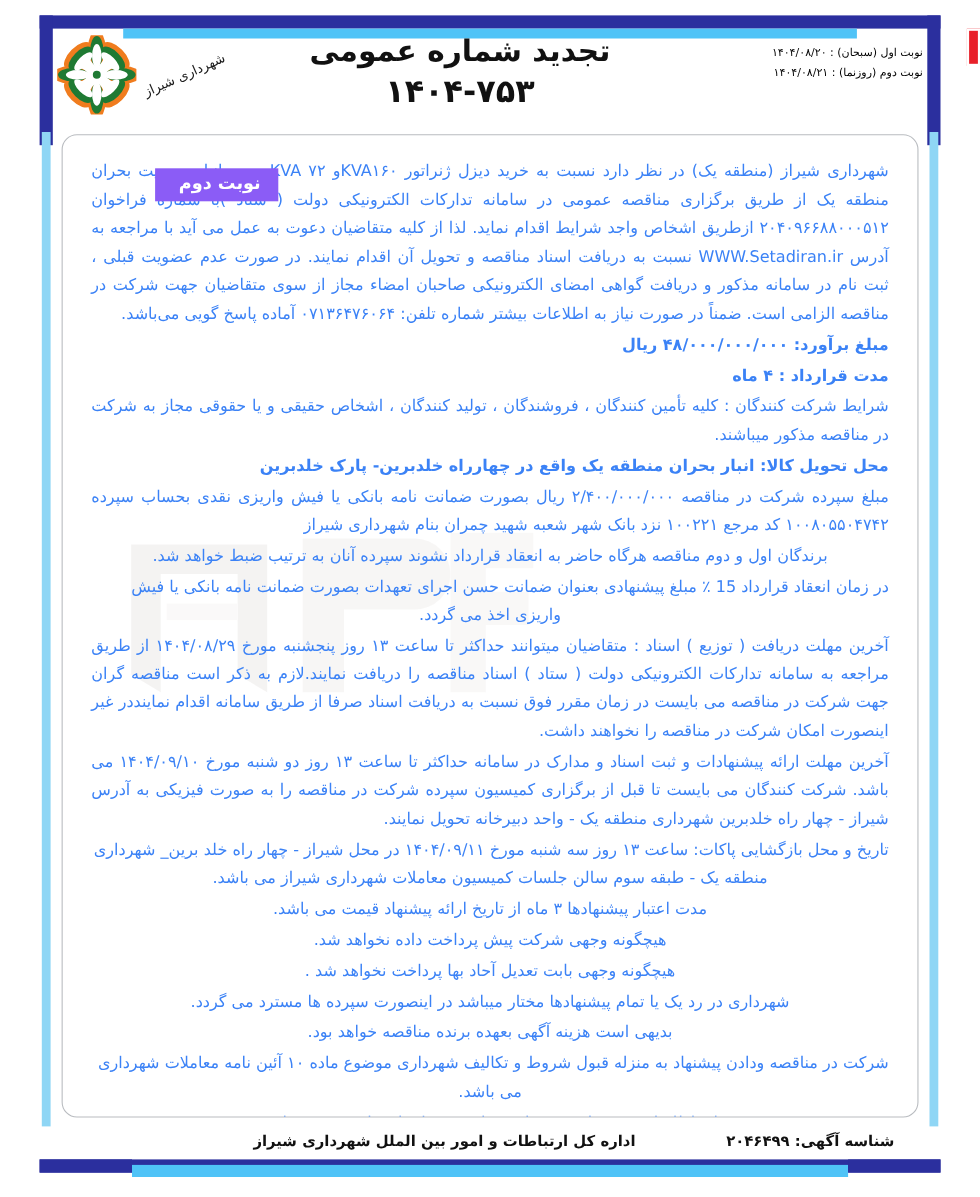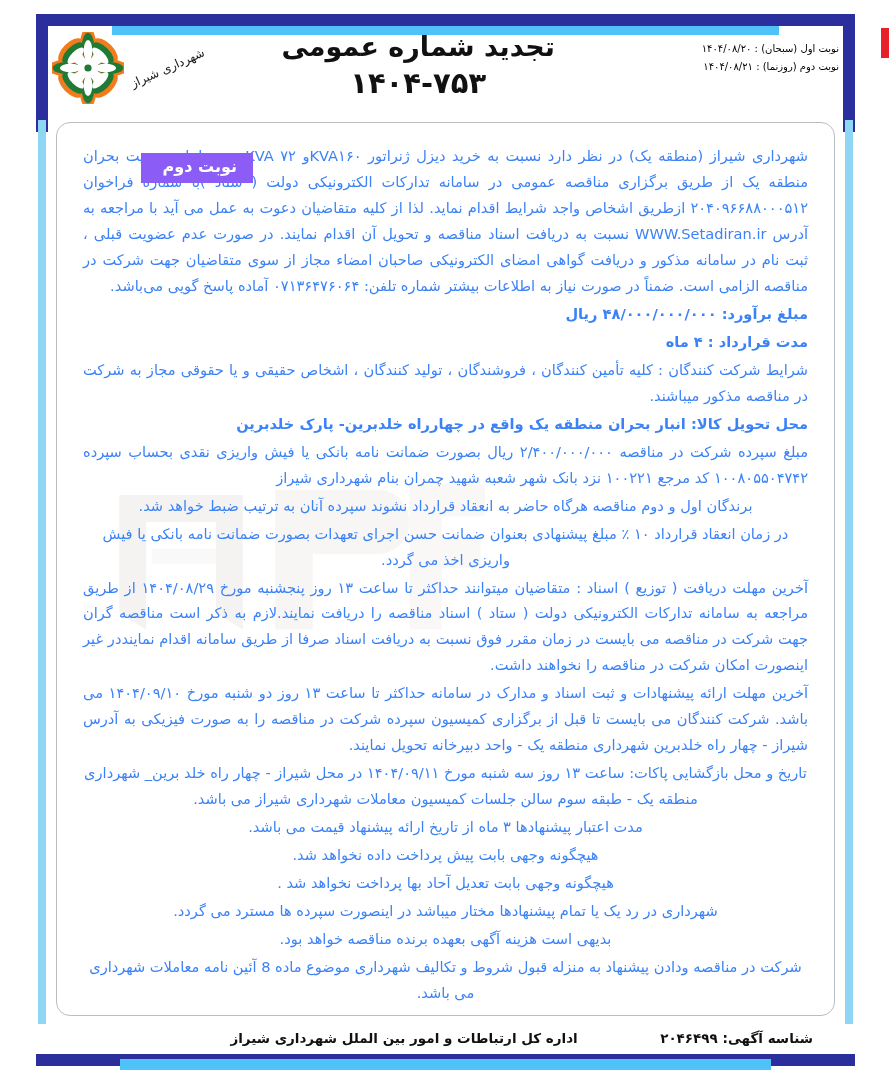--- a/index.html
+++ b/index.html
@@ -192,21 +192,21 @@
     padding: 20px 26px 10px 26px;
     font-size: 14.6px;
     line-height: 1.78;
     color: #3b82f6;
     text-align: justify;
     text-align-last: right;
   }
   .para {
     margin: 0 0 2px 0;
   }
-  .para.center  { text-align: center; text-align-last: center; }
+  .para.center  { text-align: right; text-align-last: center; }
   .para.right   { text-align: right;  text-align-last: right; font-weight: bold; }
 
   
   #footer {
     position: absolute;
     bottom: 36px; left: 56px; right: 56px;
     height: 28px;
     display: flex;
     align-items: center;
     justify-content: space-between;
@@ -308,30 +308,30 @@
     </svg>
 
     <div id="content">
         <p class="para">شهرداری شیراز (منطقه یک) در نظر دارد نسبت به خرید دیزل ژنراتور  KVA۱۶۰و ۷۲ KVA جهت انبار مدیریت بحران منطقه یک از طریق برگزاری مناقصه عمومی در سامانه تدارکات الکترونیکی دولت ( ستاد )با شماره فراخوان ۲۰۴۰۹۶۶۸۸۰۰۰۵۱۲ ازطریق اشخاص واجد شرایط اقدام نماید. لذا از کلیه متقاضیان دعوت به عمل می آید با مراجعه به آدرس WWW.Setadiran.ir نسبت به دریافت اسناد مناقصه و تحویل آن اقدام نمایند. در صورت عدم عضویت قبلی ، ثبت نام در سامانه مذکور و دریافت گواهی امضای الکترونیکی صاحبان امضاء مجاز از سوی متقاضیان جهت شرکت در مناقصه الزامی است. ضمناً در صورت نیاز به اطلاعات بیشتر شماره تلفن: ۰۷۱۳۶۴۷۶۰۶۴ آماده پاسخ گویی می‌باشد.</p>
         <p class="para right">مبلغ برآورد: ۴۸/۰۰۰/۰۰۰/۰۰۰ ریال</p>
         <p class="para right">مدت قرارداد :  ۴ ماه</p>
         <p class="para">شرایط شرکت کنندگان : کلیه تأمین کنندگان  ،  فروشندگان ، تولید کنندگان ، اشخاص حقیقی و یا حقوقی مجاز به شرکت در مناقصه مذکور میباشند.</p>
         <p class="para right">محل تحویل کالا: انبار بحران منطقه یک واقع در چهارراه خلدبرین- پارک خلدبرین</p>
         <p class="para">مبلغ سپرده شرکت در مناقصه ۲/۴۰۰/۰۰۰/۰۰۰ ریال بصورت ضمانت نامه بانکی یا فیش واریزی نقدی بحساب سپرده ۱۰۰۸۰۵۵۰۴۷۴۲ کد مرجع ۱۰۰۲۲۱ نزد بانک شهر شعبه شهید چمران بنام شهرداری شیراز</p>
         <p class="para center">برندگان اول و دوم مناقصه هرگاه حاضر به انعقاد قرارداد نشوند سپرده آنان به ترتیب ضبط خواهد شد.</p>
-        <p class="para center">در زمان انعقاد قرارداد ۱۰ ٪  مبلغ پیشنهادی  بعنوان ضمانت حسن اجرای تعهدات بصورت ضمانت نامه بانکی یا فیش واریزی اخذ می گردد.</p>
+        <p class="para center">در زمان انعقاد قرارداد 15 ٪  مبلغ پیشنهادی  بعنوان ضمانت حسن اجرای تعهدات بصورت ضمانت نامه بانکی یا فیش واریزی اخذ می گردد.</p>
         <p class="para">آخرین مهلت دریافت ( توزیع ) اسناد : متقاضیان میتوانند حداکثر تا ساعت ۱۳ روز پنجشنبه مورخ ۱۴۰۴/۰۸/۲۹ از طریق مراجعه به سامانه تدارکات الکترونیکی دولت ( ستاد ) اسناد مناقصه را دریافت نمایند.لازم به ذکر است مناقصه گران جهت شرکت در مناقصه می بایست در زمان مقرر فوق نسبت به دریافت اسناد صرفا از طریق سامانه اقدام نماینددر غیر اینصورت امکان شرکت در مناقصه را نخواهند داشت.</p>
         <p class="para">آخرین مهلت ارائه پیشنهادات و ثبت اسناد و مدارک در سامانه حداکثر تا ساعت ۱۳ روز دو شنبه مورخ ۱۴۰۴/۰۹/۱۰ می باشد. شرکت کنندگان می بایست تا قبل از برگزاری کمیسیون سپرده شرکت در مناقصه را به صورت فیزیکی به آدرس شیراز - چهار راه خلدبرین شهرداری منطقه یک - واحد دبیرخانه تحویل نمایند.</p>
         <p class="para center">تاریخ و محل بازگشایی پاکات: ساعت ۱۳ روز سه شنبه  مورخ ۱۴۰۴/۰۹/۱۱ در محل شیراز - چهار راه خلد برین_ شهرداری منطقه یک - طبقه سوم سالن جلسات کمیسیون معاملات شهرداری شیراز می باشد.</p>
         <p class="para center">مدت اعتبار پیشنهادها ۳ ماه از تاریخ ارائه پیشنهاد قیمت می باشد.</p>
-        <p class="para center">هیچگونه وجهی بابت پیش پرداخت داده نخواهد شد.</p>
+        <p class="para center">هیچگونه وجهی شرکت پیش پرداخت داده نخواهد شد.</p>
         <p class="para center">هیچگونه وجهی بابت تعدیل آحاد بها پرداخت نخواهد شد .</p>
         <p class="para center">شهرداری در رد یک یا تمام پیشنهادها  مختار میباشد در اینصورت سپرده ها مسترد می گردد.</p>
         <p class="para center">بدیهی است هزینه آگهی بعهده برنده مناقصه خواهد بود.</p>
-        <p class="para center">شرکت در مناقصه ودادن پیشنهاد به منزله قبول شروط و تکالیف شهرداری موضوع ماده 8 آئین نامه معاملات شهرداری می باشد.</p>
+        <p class="para center">شرکت در مناقصه ودادن پیشنهاد به منزله قبول شروط و تکالیف شهرداری موضوع ماده ۱۰ آئین نامه معاملات شهرداری می باشد.</p>
         <p class="para center">سایر اطلاعات و جزئیات مربوط به مناقصه در اسناد مناقصه مندرج است.</p>
       </div>
   </div>
 
   <div id="footer">
     <div class="footer-id">شناسه آگهی: ۲۰۴۶۴۹۹</div>
     <div class="footer-org">اداره کل ارتباطات و امور بین الملل شهرداری شیراز</div>
   </div>
 
   <div class="frame-bottom-bar"></div>

